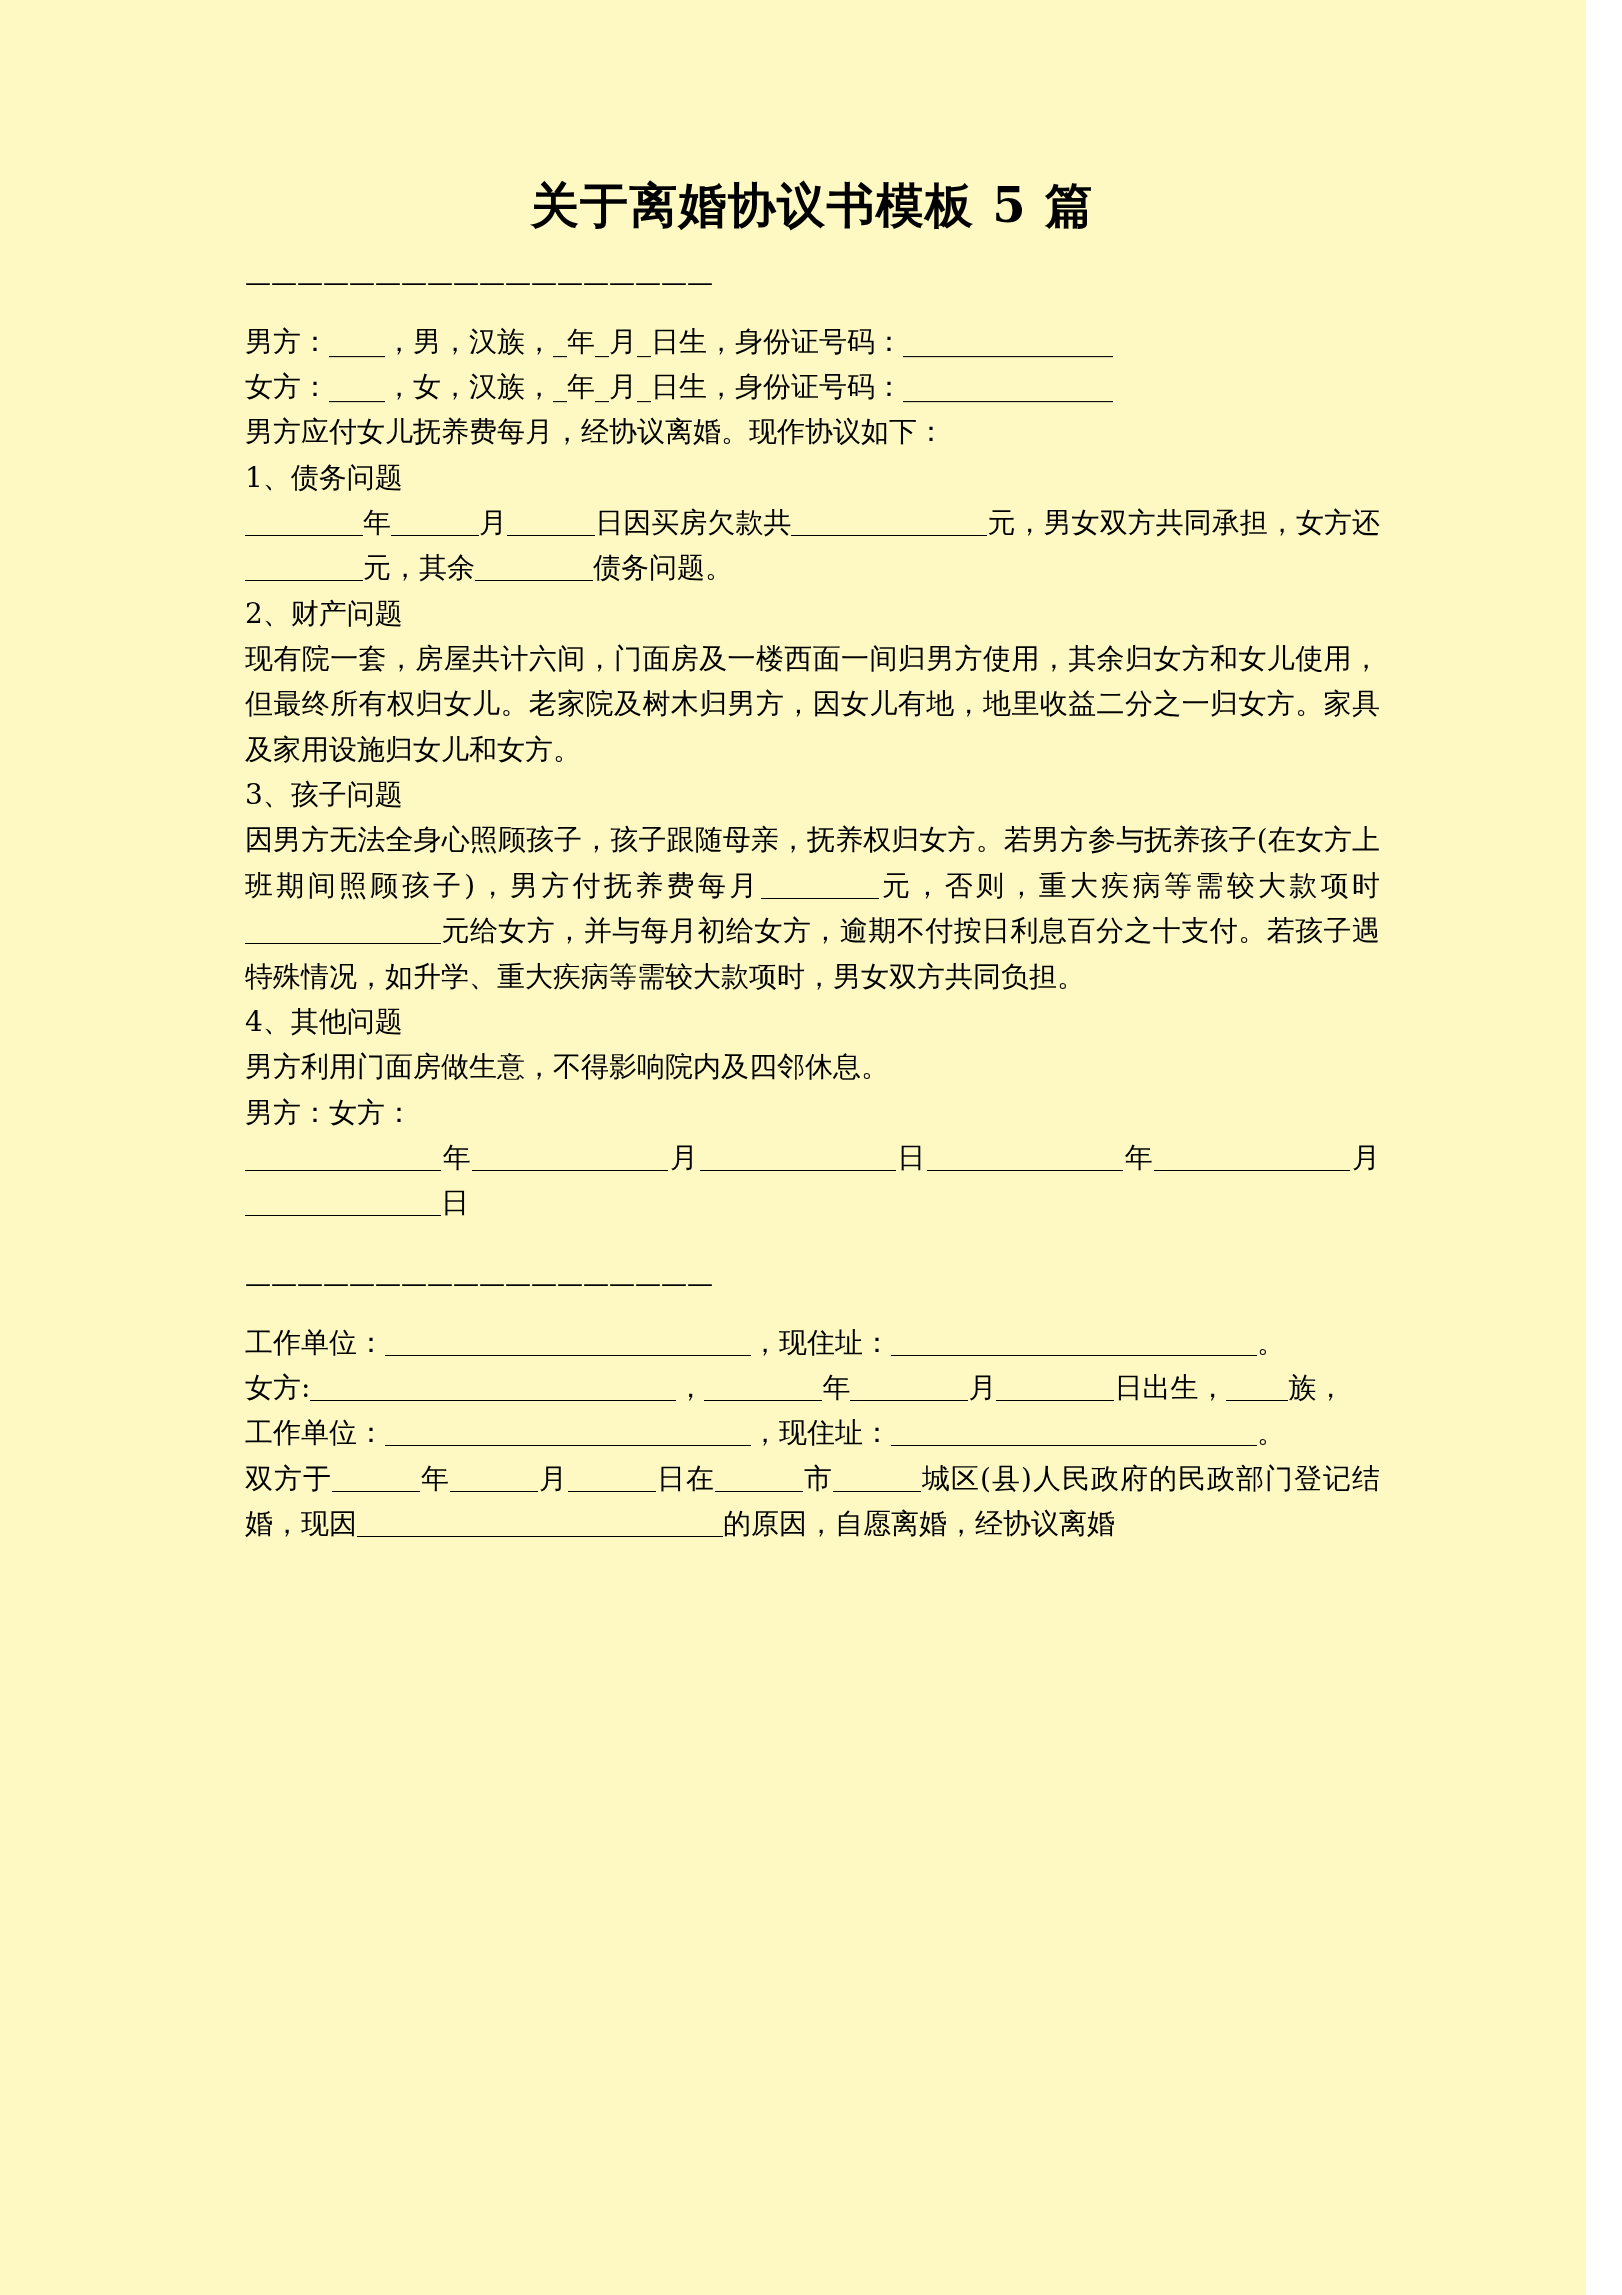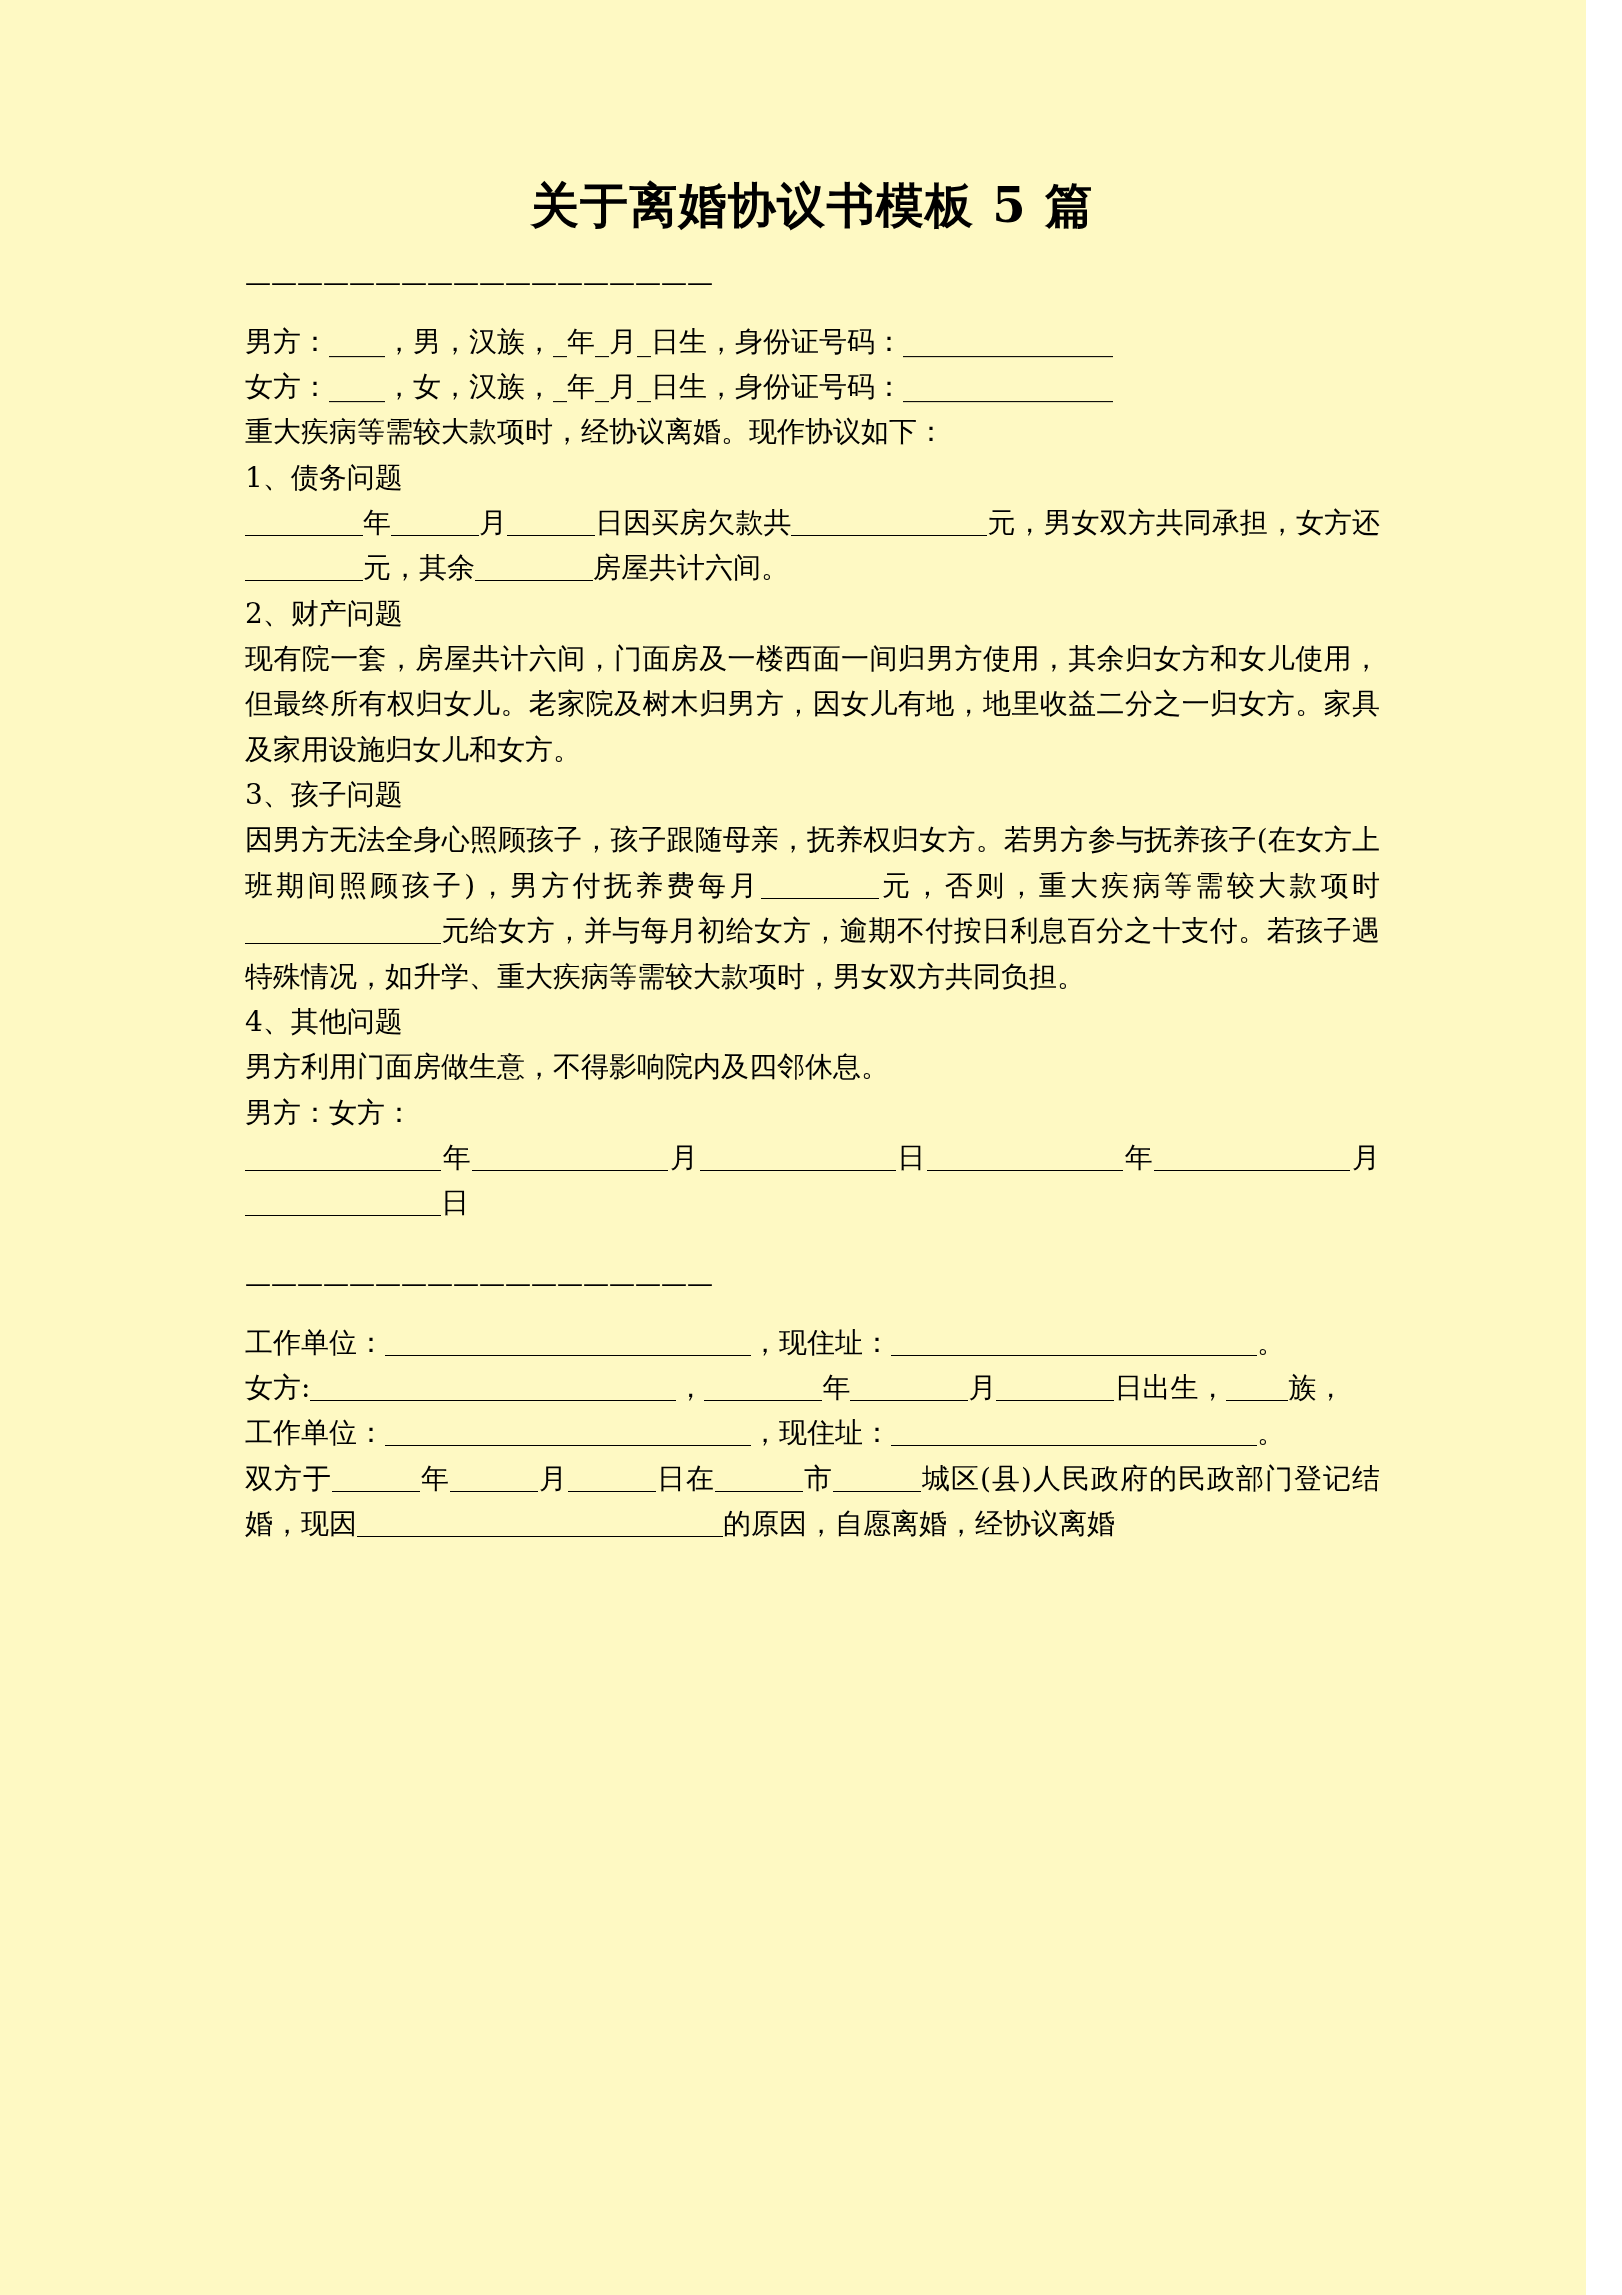--- a/index.html
+++ b/index.html
@@ -86,26 +86,26 @@
     <div class="gap-m"></div>
 
     <p class="para">
       <span>男方：</span><span class="u-line">____</span><span>，男，汉族，</span><span>_年</span><span>_月</span><span>_日生，</span><span>身份证号码：</span><span class="u-line">_______________</span>
     </p>
 
     <p class="para">
       <span>女方：</span><span class="u-line">____</span><span>，女，汉族，</span><span>_年</span><span>_月</span><span>_日生，</span><span>身份证号码：</span><span class="u-line">_______________</span>
     </p>
 
-    <p class="para">重大疾病等需较大款项时，经协议离婚。现作协议如下：</p>
+    <p class="para">男方应付女儿抚养费每月，经协议离婚。现作协议如下：</p>
 
     <p class="para">1、债务问题</p>
 
     <p class="para">
-      <span class="blank b-l"></span><span>年</span><span class="blank b-m"></span><span>月</span><span class="blank b-m"></span><span>日因买房欠款共</span><span class="blank b-xl"></span><span>元，男女双方共同承担，女方还</span><span class="blank b-l"></span><span>元，其余</span><span class="blank b-l"></span><span>房屋共计六间。</span>
+      <span class="blank b-l"></span><span>年</span><span class="blank b-m"></span><span>月</span><span class="blank b-m"></span><span>日因买房欠款共</span><span class="blank b-xl"></span><span>元，男女双方共同承担，女方还</span><span class="blank b-l"></span><span>元，其余</span><span class="blank b-l"></span><span>债务问题。</span>
     </p>
 
     <p class="para">2、财产问题</p>
 
     <p class="para">现有院一套，房屋共计六间，门面房及一楼西面一间归男方使用，其余归女方和女儿使用，但最终所有权归女儿。老家院及树木归男方，因女儿有地，地里收益二分之一归女方。家具及家用设施归女儿和女方。</p>
 
     <p class="para">3、孩子问题</p>
 
     <p class="para">
       <span>因男方无法全身心照顾孩子，孩子跟随母亲，抚养权归女方。若男方参与抚养孩子(在女方上班期间照顾孩子)，男方付抚养费每月</span><span class="blank b-l"></span><span>元，否则，重大疾病等需较大款项时</span><span class="blank b-xl"></span><span>元给女方，并与每月初给女方，逾期不付按日利息百分之十支付。若孩子遇特殊情况，如升学、重大疾病等需较大款项时，男女双方共同负担。</span>

